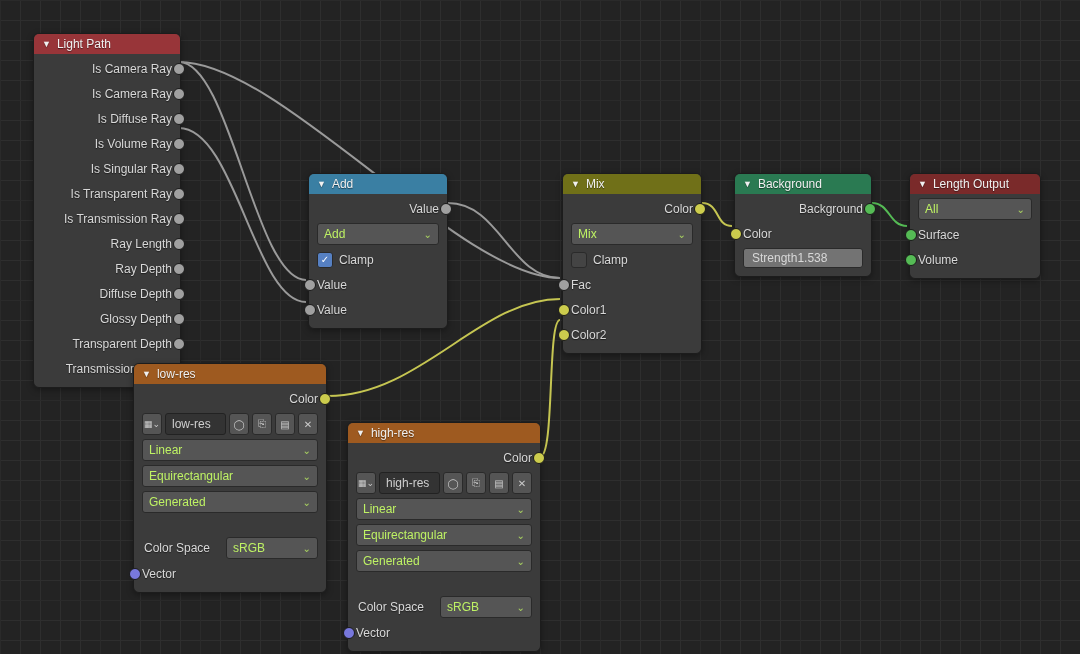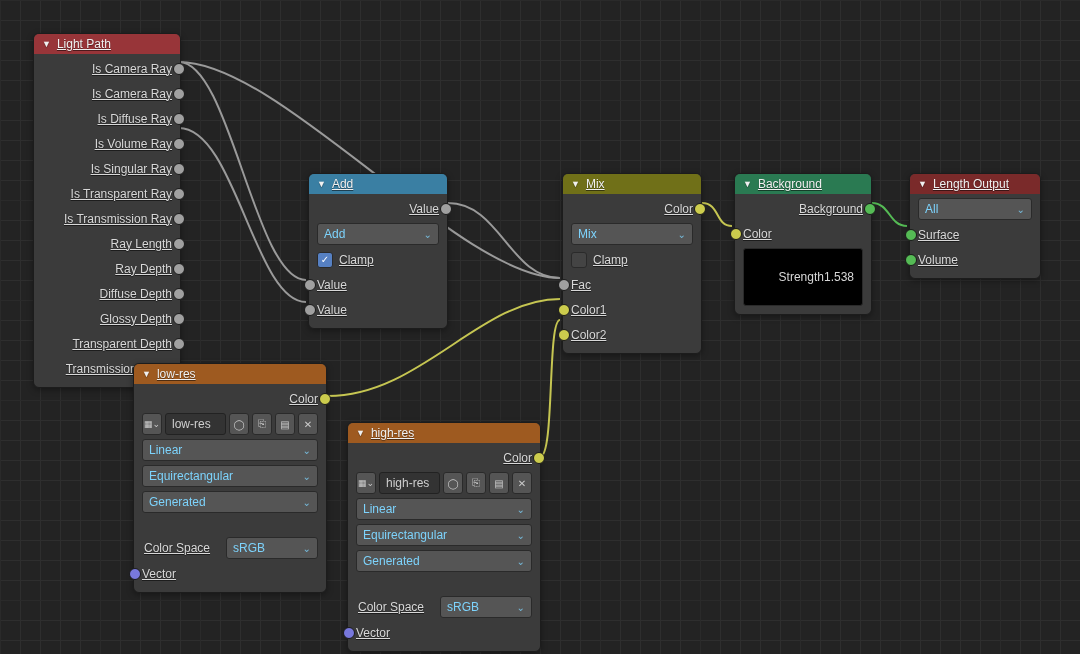--- a/index.html
+++ b/index.html
@@ -47,38 +47,38 @@
     width: 10px; height: 10px; border-radius: 50%;
     border: 1px solid #1a1a1a;
     position: absolute; top: 50%; transform: translateY(-50%);
   }
   .sock.in  { left: -13px; }
   .sock.out { right: -13px; }
   .sock.grey   { background: #a0a0a0; }
   .sock.yellow { background: #cccc4d; }
   .sock.green  { background: #55bb55; }
   .sock.purple { background: #7878dd; }
-  .label { white-space: nowrap; text-shadow: 0 1px 1px rgba(0,0,0,.5); text-decoration: underline; }
+  .label { white-space: nowrap; text-shadow: 0 1px 1px rgba(0,0,0,.5); }
   .control {
     background: #555;
     border: 1px solid #2a2a2a;
     border-radius: 3px;
     padding: 3px 6px;
     width: 100%;
     box-sizing: border-box;
     display: flex; align-items: center;
     font-size: 12px;
-    color: #7dd3fc;
+    color: #bef264;
   }
   .slider {
-    background: #000000;
+    background: #737373;
     border: 1px solid #2a2a2a;
     border-radius: 3px;
-    padding: 21px 8px;
-    display: flex; justify-content: flex-end;
+    padding: 2px 8px;
+    display: flex; justify-content: flex-start;
     font-size: 12px;
   }
   .chev { margin-left: auto; font-size: 10px; opacity: .8; }
   .cb {
     width: 14px; height: 14px;
     border: 1px solid #2a2a2a;
     border-radius: 3px;
     margin-right: 6px;
     display: inline-flex; align-items: center; justify-content: center;
     font-size: 10px;

